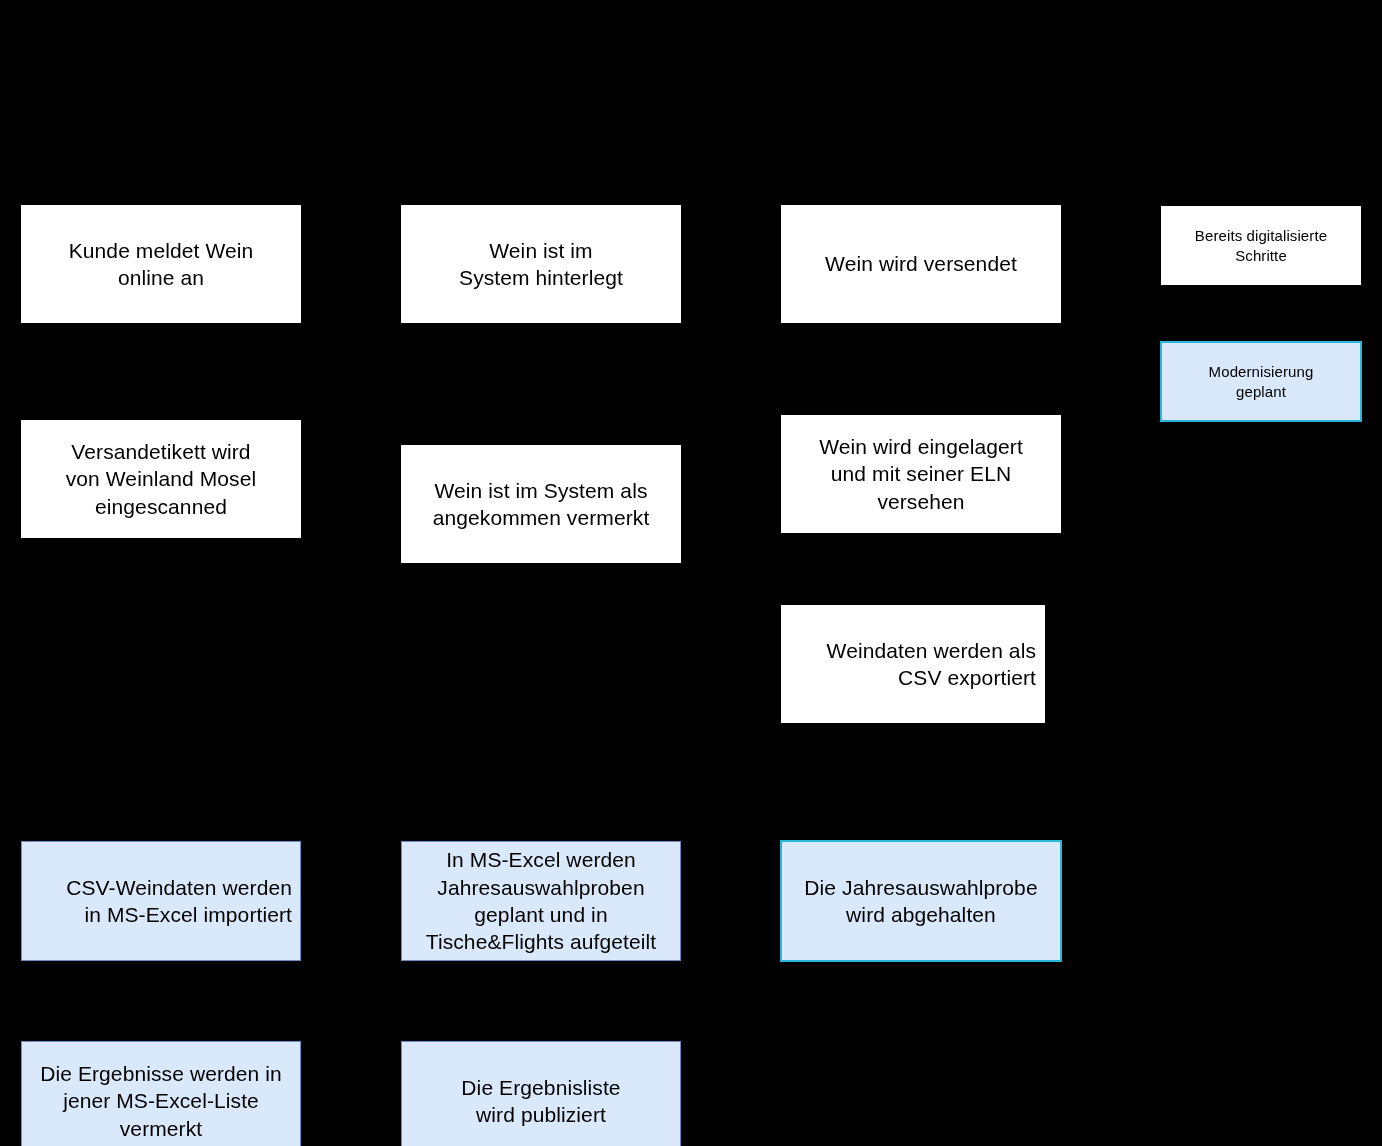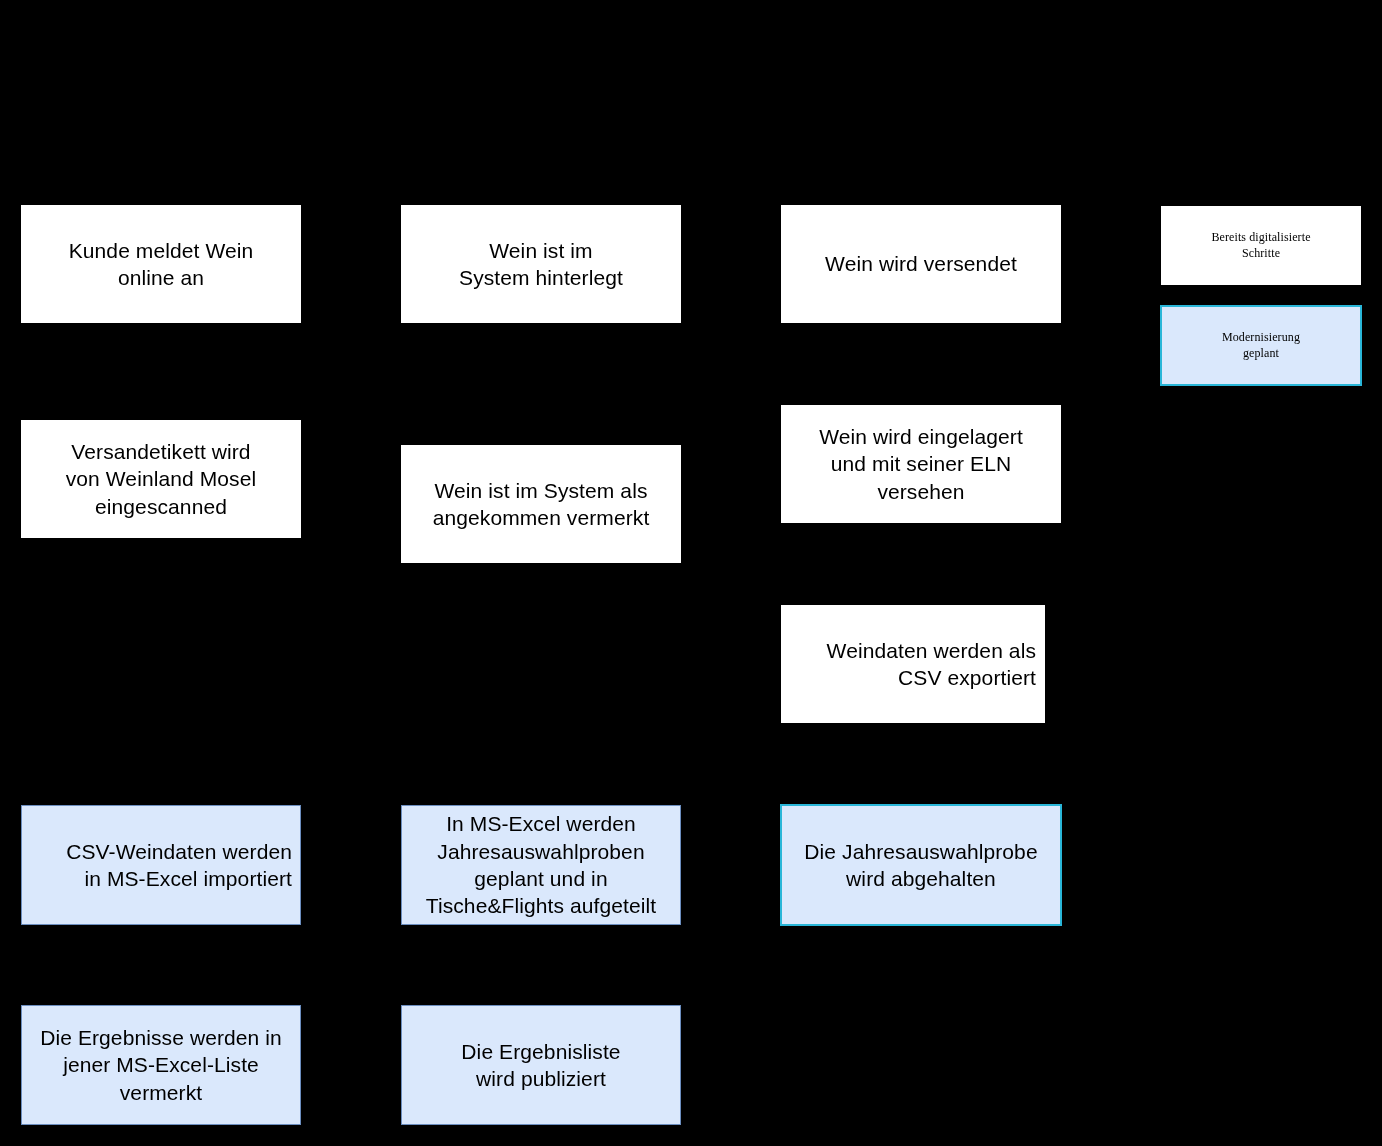--- a/index.html
+++ b/index.html
@@ -41,51 +41,51 @@
   }
   
   .node.white {
     background: #ffffff;
     border: 1px solid #ffffff;
   }
   
   .node.blue {
     background: #dae8fc;
     border: 1px solid #6c8ebf;
+    margin-top: 36px;
   }
   
   .node.selected {
     outline: 2px solid #29b6d8;
     outline-offset: -1px;
   }
   .node.legend {
-    font-size: 12px;
+    font-size: 15px;
     line-height: 1.30;
-    font-family: Liberation Serif, serif;
   }
   .node-label {
     display: block;
     width: 100%;
   }
 </style>
 </head>
 <body>
 
 <div id="canvas">
     <div class="node white" style="left: 21px; top: 205px; width: 280px; height: 118px;"><span class="node-label">Kunde meldet Wein
 online an</span></div>
     <div class="node white" style="left: 401px; top: 205px; width: 280px; height: 118px;"><span class="node-label">Wein ist im
 System hinterlegt</span></div>
     <div class="node white" style="left: 781px; top: 205px; width: 280px; height: 118px;"><span class="node-label">Wein wird versendet</span></div>
     <div class="node white" style="left: 21px; top: 420px; width: 280px; height: 118px;"><span class="node-label">Versandetikett wird
 von Weinland Mosel
 eingescanned</span></div>
     <div class="node white" style="left: 401px; top: 405px; width: 280px; height: 118px; margin-top: 40px;"><span class="node-label">Wein ist im System als
 angekommen vermerkt</span></div>
-    <div class="node white" style="left: 781px; top: 405px; width: 280px; height: 118px;"><span class="node-label">Wein wird eingelagert
+    <div class="node white" style="left: 781px; top: 415px; width: 280px; height: 118px;"><span class="node-label">Wein wird eingelagert
 und mit seiner ELN
 versehen</span></div>
     <div class="node white" style="left: 781px; top: 605px; width: 264px; height: 118px; text-align: right;"><span class="node-label">Weindaten werden als
 CSV exportiert</span></div>
     <div class="node blue" style="left: 21px; top: 805px; width: 280px; height: 120px; text-align: right;"><span class="node-label">CSV-Weindaten werden
 in MS-Excel importiert</span></div>
     <div class="node blue" style="left: 401px; top: 805px; width: 280px; height: 120px;"><span class="node-label">In MS-Excel werden
 Jahresauswahlproben
 geplant und in
 Tische&amp;Flights aufgeteilt</span></div>

